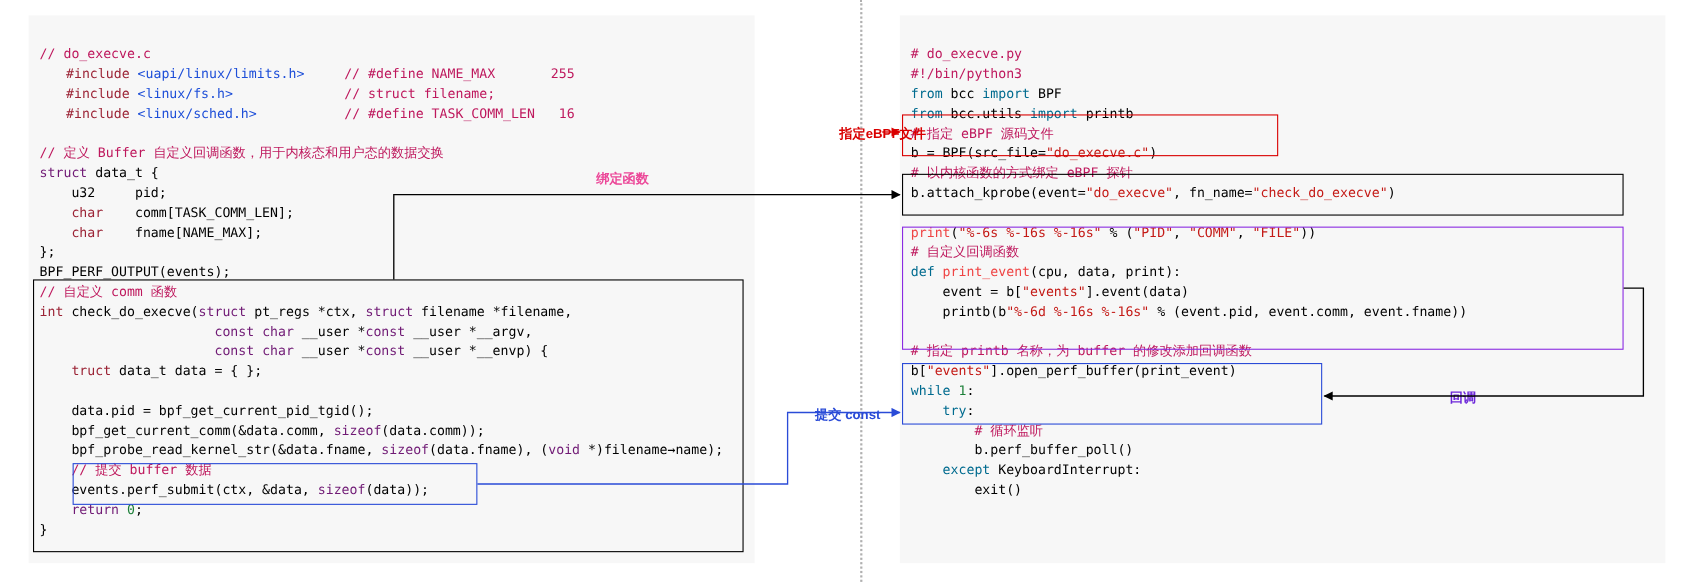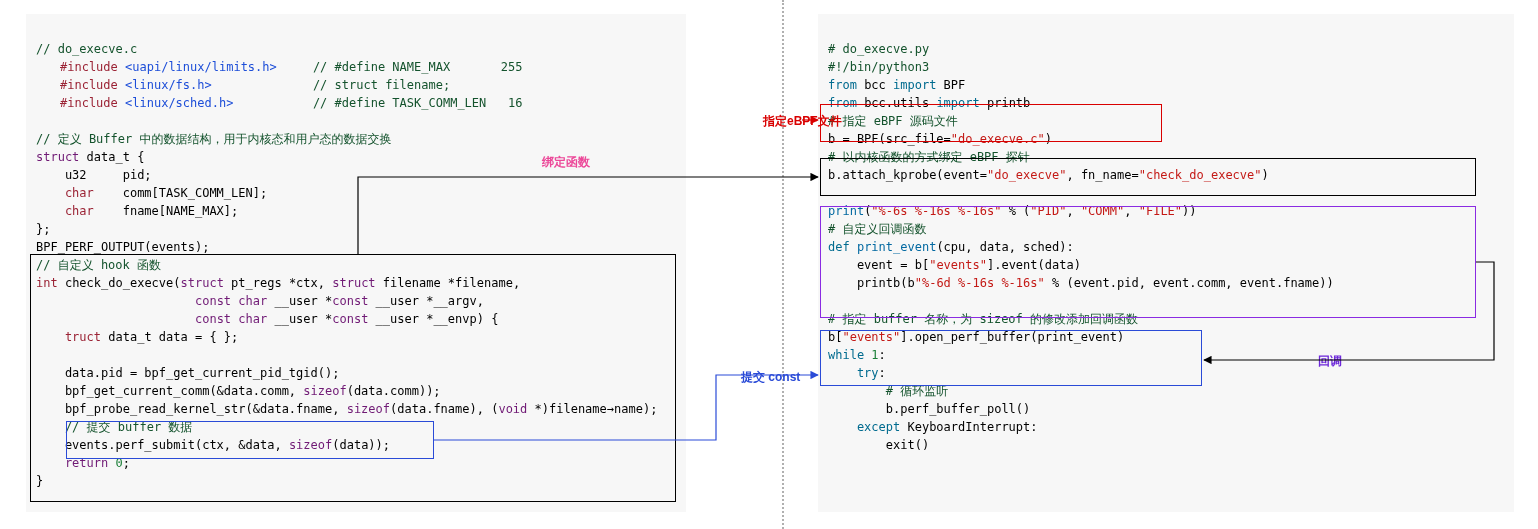--- a/index.html
+++ b/index.html
@@ -31,29 +31,29 @@
     pointer-events: none;
   }
   .box-black-left1 { left: 30px; top: 254px; width: 646px; height: 248px; border-color: #000; }
   .box-blue-left   { left: 66px; top: 421px; width: 368px; height: 38px;  border-color: #2a4bd7; }
   .box-red-right   { left: 820px; top: 104px; width: 342px; height: 38px; border-color: #d90000; }
   .box-black-right { left: 820px; top: 158px; width: 656px; height: 38px; border-color: #000; }
   .box-purple-right{ left: 820px; top: 206px; width: 656px; height: 112px; border-color: #8a2be2; }
   .box-blue-right  { left: 820px; top: 330px; width: 382px; height: 56px; border-color: #2a4bd7; }
 
   
-  .cmt  { color: #14532d; }
+  .cmt  { color: #be185d; }
   .pre  { color: #9b2335; margin-left: 24px; }
   .inc  { color: #1d4ed8; }
   .kw   { color: #701a75; }
   .ty   { color: #9b2335; }
   .str  { color: #c41a16; }
   .num  { color: #1a7f37; }
   .pyk  { color: #006b8f; }
-  .pyfn { color: #0369a1; margin-top: 36px; }
+  .pyfn { color: #ef4444; margin-top: 36px; }
 
   
   .ann-label {
     position: absolute;
     font-family: "Microsoft YaHei", "PingFang SC", sans-serif;
     font-size: 12px;
     font-weight: bold;
     white-space: nowrap;
   }
   svg.arrows {
@@ -74,28 +74,28 @@
 <body>
 
 <div class="divider"></div>
 
 <div class="panel left-panel">
 <span class="cmt">// do_execve.c</span>
 <span class="pre">#include</span> <span class="inc">&lt;uapi/linux/limits.h&gt;</span>     <span class="cmt">// #define NAME_MAX       255</span>
 <span class="pre">#include</span> <span class="inc">&lt;linux/fs.h&gt;</span>              <span class="cmt">// struct filename;</span>
 <span class="pre">#include</span> <span class="inc">&lt;linux/sched.h&gt;</span>           <span class="cmt">// #define TASK_COMM_LEN   16</span>
 
-<span class="cmt">// 定义 Buffer 中的数据结构，用于内核态和用户态的数据交换</span>
+<span class="cmt">// 定义 Buffer 自定义回调函数，用于内核态和用户态的数据交换</span>
 <span class="kw">struct</span><span> data_t {</span>
 <span>    u32     pid;</span>
 <span class="ty">    char</span><span>    comm[TASK_COMM_LEN];</span>
 <span class="ty">    char</span><span>    fname[NAME_MAX];</span>
 <span>};</span>
 <span>BPF_PERF_OUTPUT(events);</span>
-<span class="cmt">// 自定义 hook 函数</span>
+<span class="cmt">// 自定义 comm 函数</span>
 <span class="ty">int</span><span> check_do_execve(</span><span class="kw">struct</span><span> pt_regs *ctx, </span><span class="kw">struct</span><span> filename *filename,</span>
 <span>                      </span><span class="kw">const char</span><span> __user *</span><span class="kw">const</span><span> __user *__argv,</span>
 <span>                      </span><span class="kw">const char</span><span> __user *</span><span class="kw">const</span><span> __user *__envp) {</span>
 <span class="ty">    truct</span><span> data_t data = { };</span>
 
 <span>    data.pid = bpf_get_current_pid_tgid();</span>
 <span>    bpf_get_current_comm(&amp;data.comm, </span><span class="kw">sizeof</span><span>(data.comm));</span>
 <span>    bpf_probe_read_kernel_str(&amp;data.fname, </span><span class="kw">sizeof</span><span>(data.fname), (</span><span class="kw">void</span><span> *)filename→name);</span>
 <span class="cmt">    // 提交 buffer 数据</span>
 <span>    events.perf_submit(ctx, &amp;data, </span><span class="kw">sizeof</span><span>(data));</span>
@@ -108,25 +108,25 @@
 <span class="cmt">#!/bin/python3</span>
 <span class="pyk">from</span><span> bcc </span><span class="pyk">import</span><span> BPF</span>
 <span class="pyk">from</span><span> bcc.utils </span><span class="pyk">import</span><span> printb</span>
 <span class="cmt"># 指定 eBPF 源码文件</span>
 <span>b = BPF(src_file=</span><span class="str">"do_execve.c"</span><span>)</span>
 <span class="cmt"># 以内核函数的方式绑定 eBPF 探针</span>
 <span>b.attach_kprobe(event=</span><span class="str">"do_execve"</span><span>, fn_name=</span><span class="str">"check_do_execve"</span><span>)</span>
 
 <span class="pyfn">print</span><span>(</span><span class="str">"%-6s %-16s %-16s"</span><span> % (</span><span class="str">"PID"</span><span>, </span><span class="str">"COMM"</span><span>, </span><span class="str">"FILE"</span><span>))</span>
 <span class="cmt"># 自定义回调函数</span>
-<span class="pyk">def</span><span class="pyfn"> print_event</span><span>(cpu, data, sched):</span>
+<span class="pyk">def</span><span class="pyfn"> print_event</span><span>(cpu, data, print):</span>
 <span>    event = b[</span><span class="str">"events"</span><span>].event(data)</span>
 <span>    printb(b</span><span class="str">"%-6d %-16s %-16s"</span><span> % (event.pid, event.comm, event.fname))</span>
 
-<span class="cmt"># 指定 buffer 名称，为 sizeof 的修改添加回调函数</span>
+<span class="cmt"># 指定 printb 名称，为 buffer 的修改添加回调函数</span>
 <span>b[</span><span class="str">"events"</span><span>].open_perf_buffer(print_event)</span>
 <span class="pyk">while</span><span class="num"> 1</span><span>:</span>
 <span class="pyk">    try</span><span>:</span>
 <span class="cmt">        # 循环监听</span>
 <span>        b.perf_buffer_poll()</span>
 <span class="pyk">    except</span><span> KeyboardInterrupt:</span>
 <span>        exit()</span>
 </div>
 
 <div class="box box-black-left1"></div>

